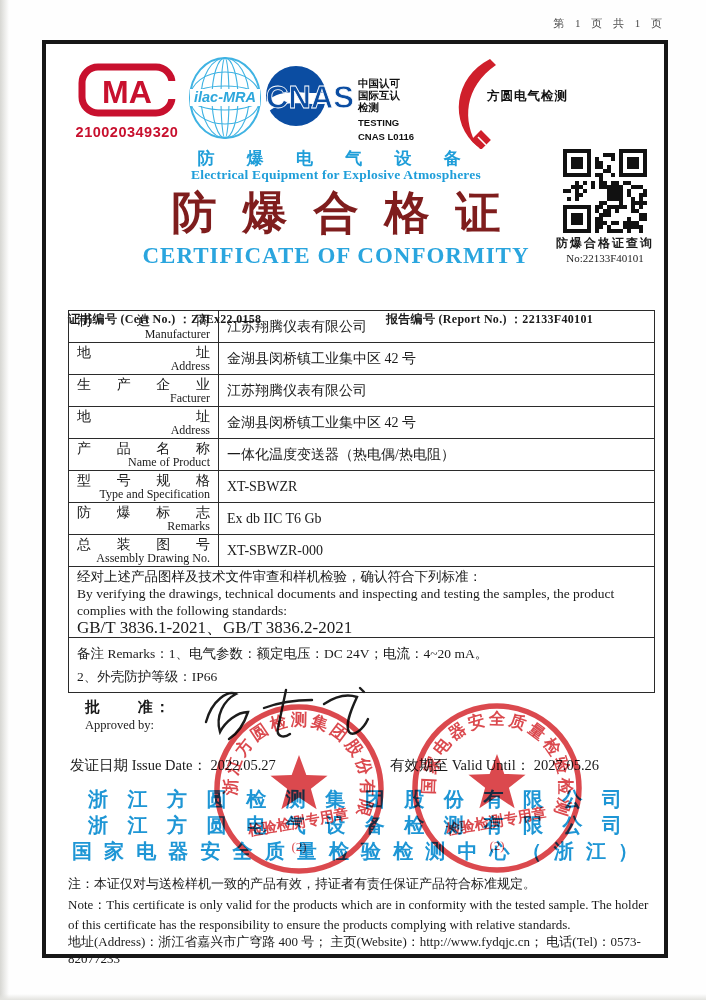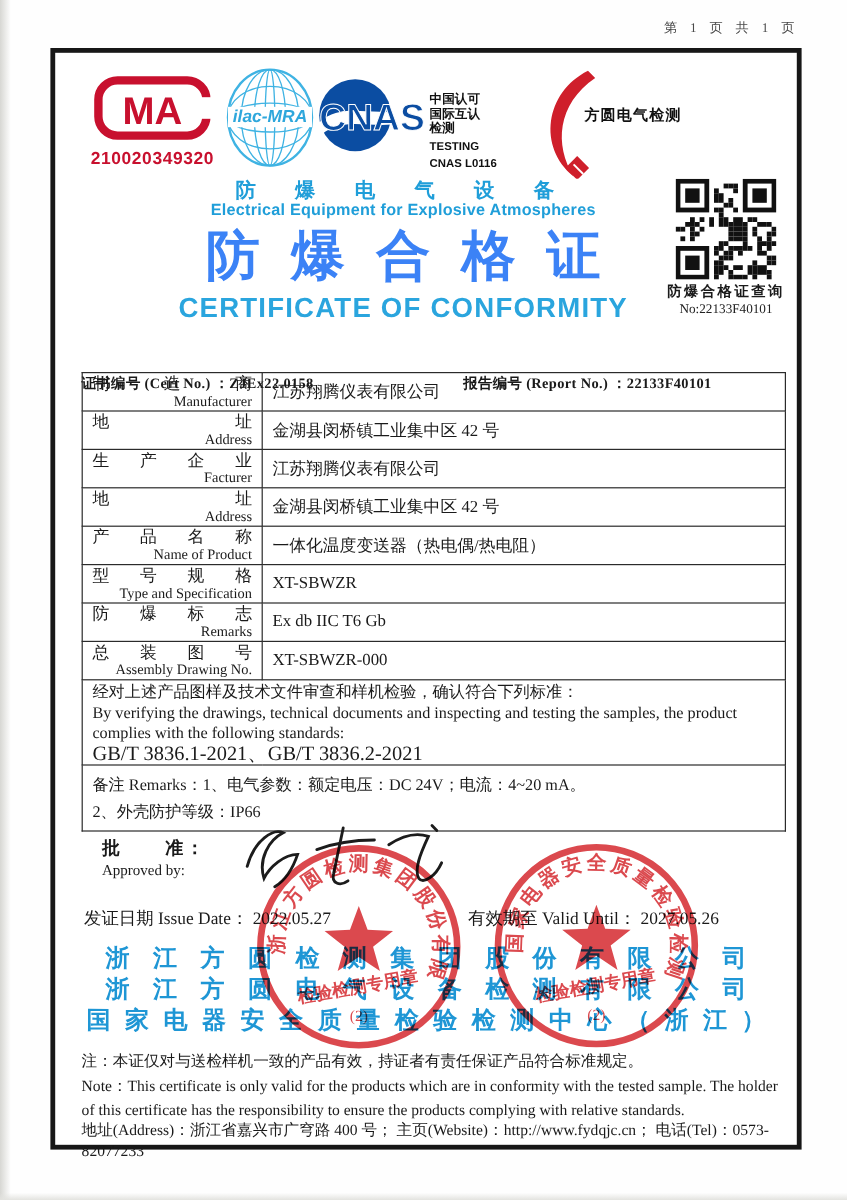--- a/index.html
+++ b/index.html
@@ -20,25 +20,25 @@
 
   
   .cma-num{font-family:"Liberation Sans",sans-serif;font-weight:bold;color:#c8102e;
     font-size:14.5px;letter-spacing:.5px;margin-top:2px;}
   .cnas-side{font-size:10.5px;line-height:12px;font-weight:bold;color:#111;}
   .cnas-side .en{font-family:"Liberation Sans",sans-serif;font-size:9.5px;line-height:11px;margin-top:3px;}
   .fy-label{font-size:12.5px;color:#111;letter-spacing:1px;font-weight:bold;}
 
   
   .hdr{left:0;width:580px;text-align:center;color:#1f9ed9;
-    font-family:Liberation Sans, sans-serif;}
+    font-family:Liberation Serif, serif;}
   .hdr-cn{top:103px;font-size:17px;font-weight:bold;letter-spacing:14px;}
   .hdr-en{top:123px;font-size:13.5px;font-weight:bold;letter-spacing:.2px;}
   .hdr-title{top:139px;font-size:45px;font-weight:bold;letter-spacing:26px;text-indent:26px;
-    color:#3b82f6;}
+    color:#7f1d1d;}
   .hdr-title-en{top:199px;font-size:23px;font-weight:bold;letter-spacing:1px;color:#2aa5de;}
 
   .qr-wrap{left:509px;top:105px;width:100px;text-align:center;}
   .qr-caption{font-size:12px;font-weight:bold;letter-spacing:2px;margin-top:2px;}
   .qr-no{font-size:11px;color:#222;}
 
   
   .certline{top:236px;left:22px;width:588px;font-size:12px;font-weight:bold;
     letter-spacing:.3px;margin-top:31px;}
   .certline .right{position:absolute;left:318px;top:0;}

